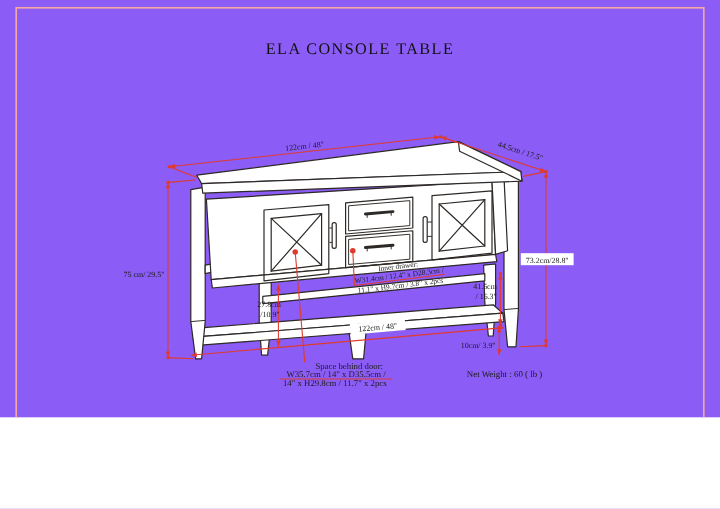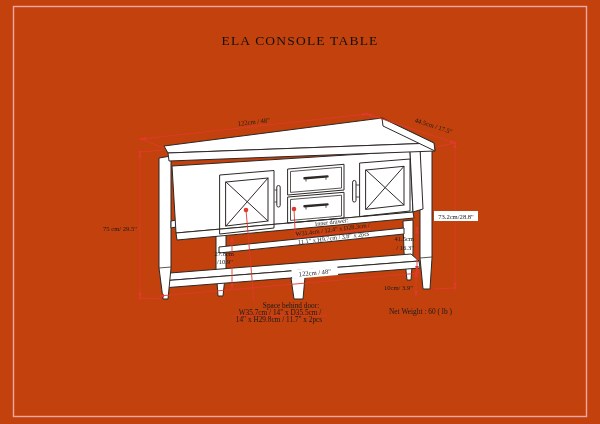--- a/index.html
+++ b/index.html
@@ -1,16 +1,16 @@
 <!DOCTYPE html>
 <html><head>
 <meta charset="utf-8">
 <style>
   html,body{margin:0;padding:0;background:#ffffff;}
-  .stage{position:relative;width:600px;height:424px;background:#c2410c;overflow:hidden;
+  .stage{position:relative;width:600px;height:348px;background:#8b5cf6;overflow:hidden;
          font-family:"Liberation Serif", serif;}
   svg{position:absolute;left:0;top:0;}
   
   .k  {stroke:#2d2926;stroke-width:1;fill:none;stroke-linejoin:round;stroke-linecap:round;}
   .kf {stroke:#2d2926;stroke-width:1;fill:#ffffff;stroke-linejoin:round;}
   .kt {stroke:#2d2926;stroke-width:.8;fill:none;}
   
   .r  {stroke:#e03a2f;stroke-width:.9;fill:none;}
   .ra {fill:#e03a2f;stroke:none;}
   

